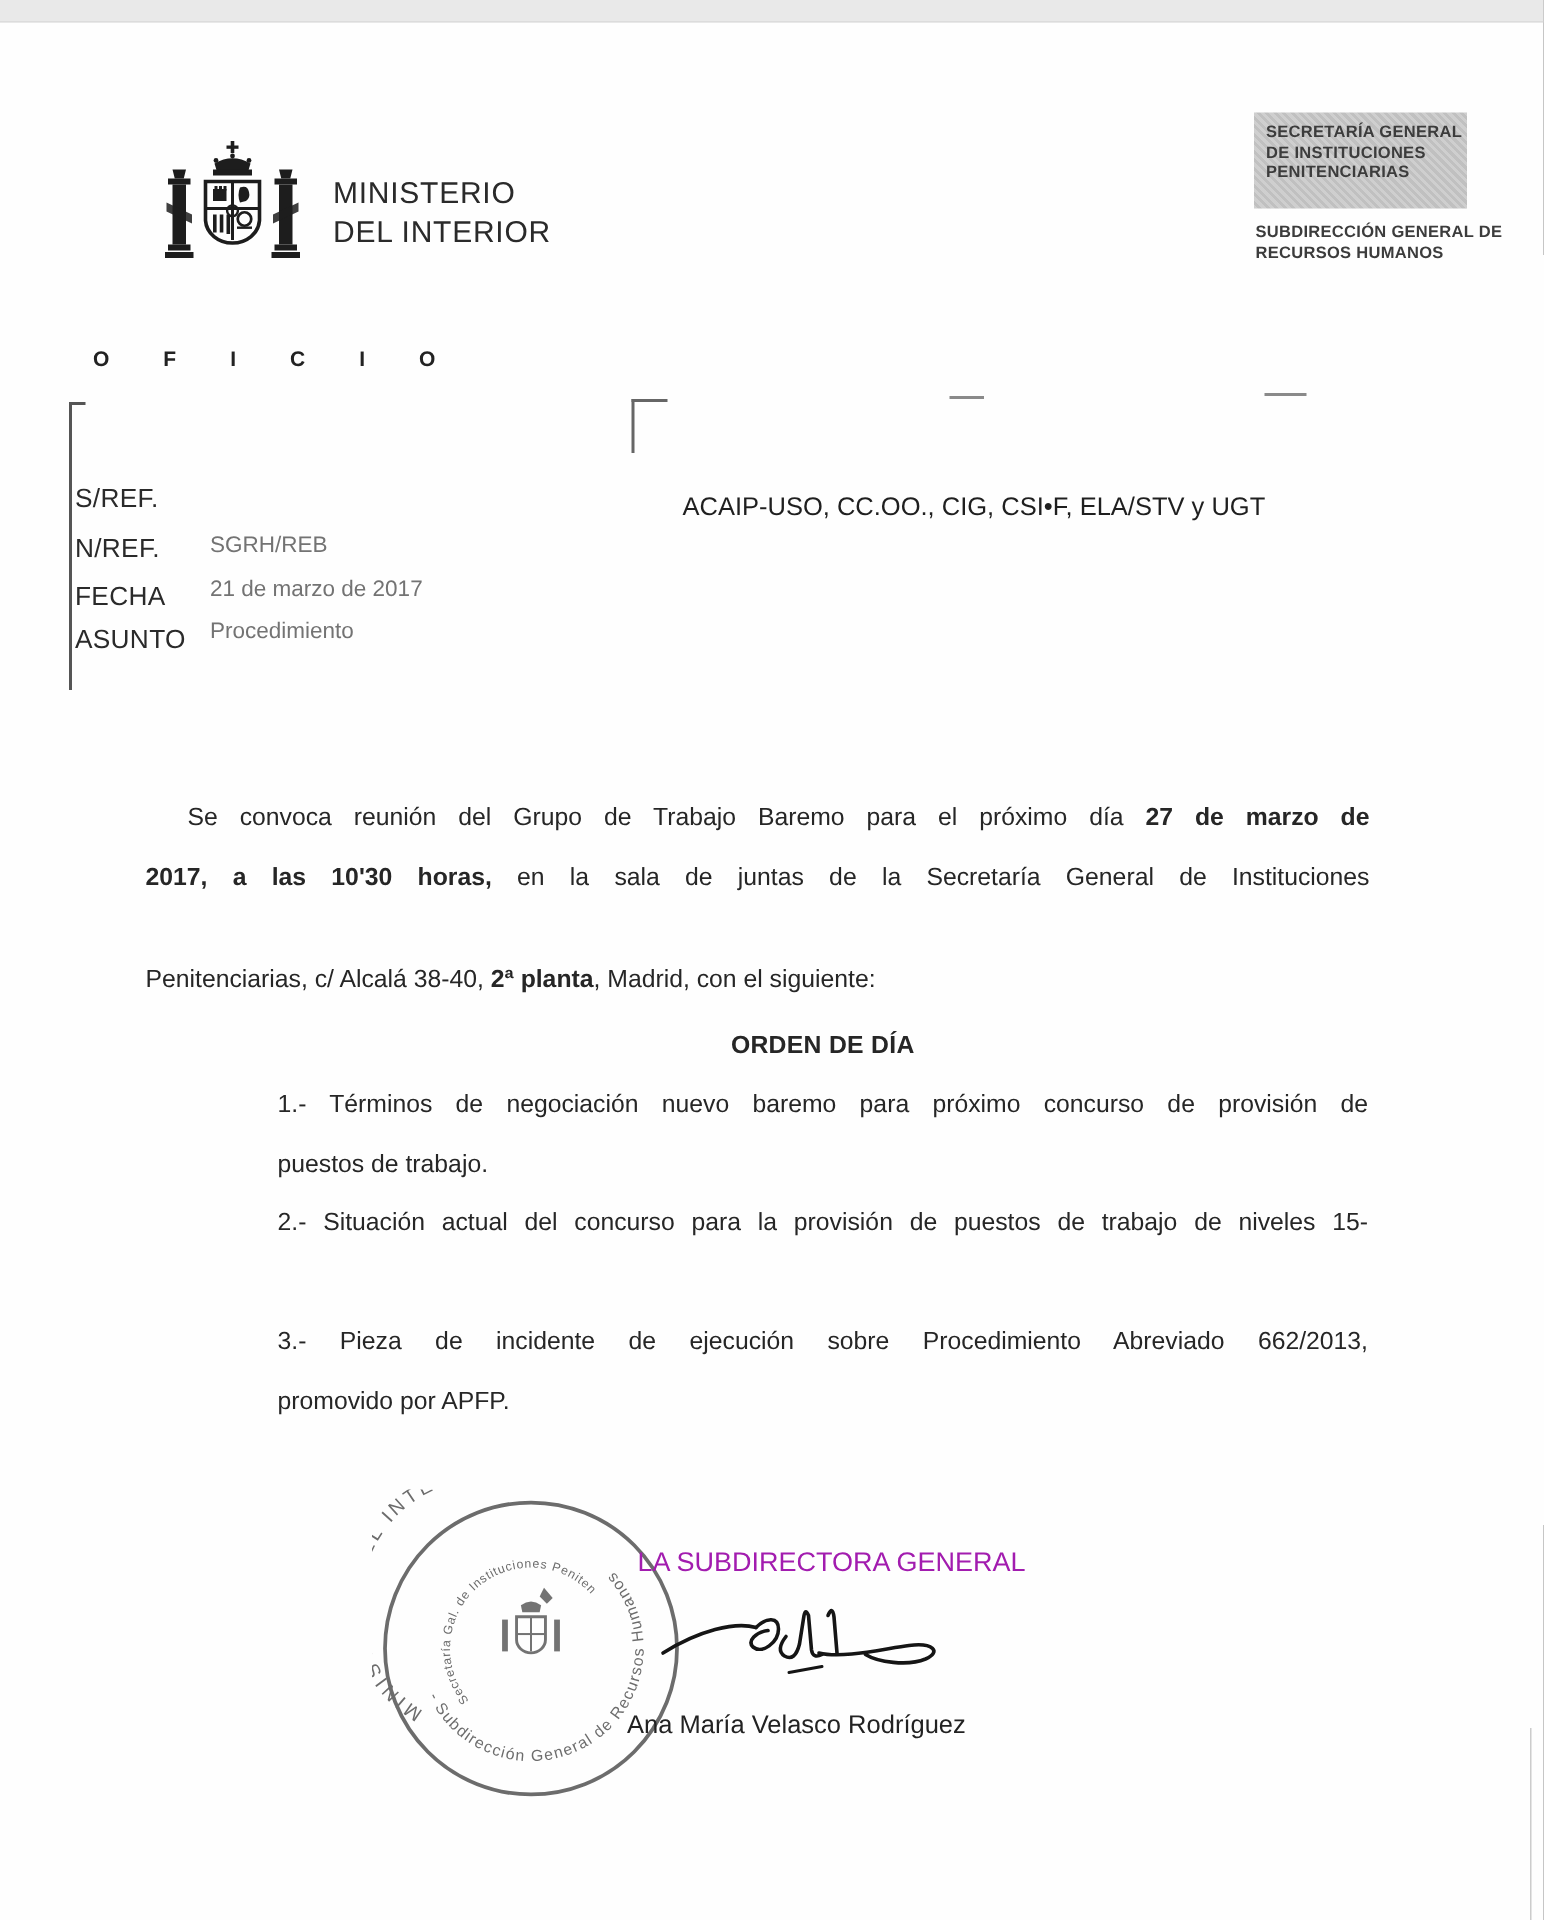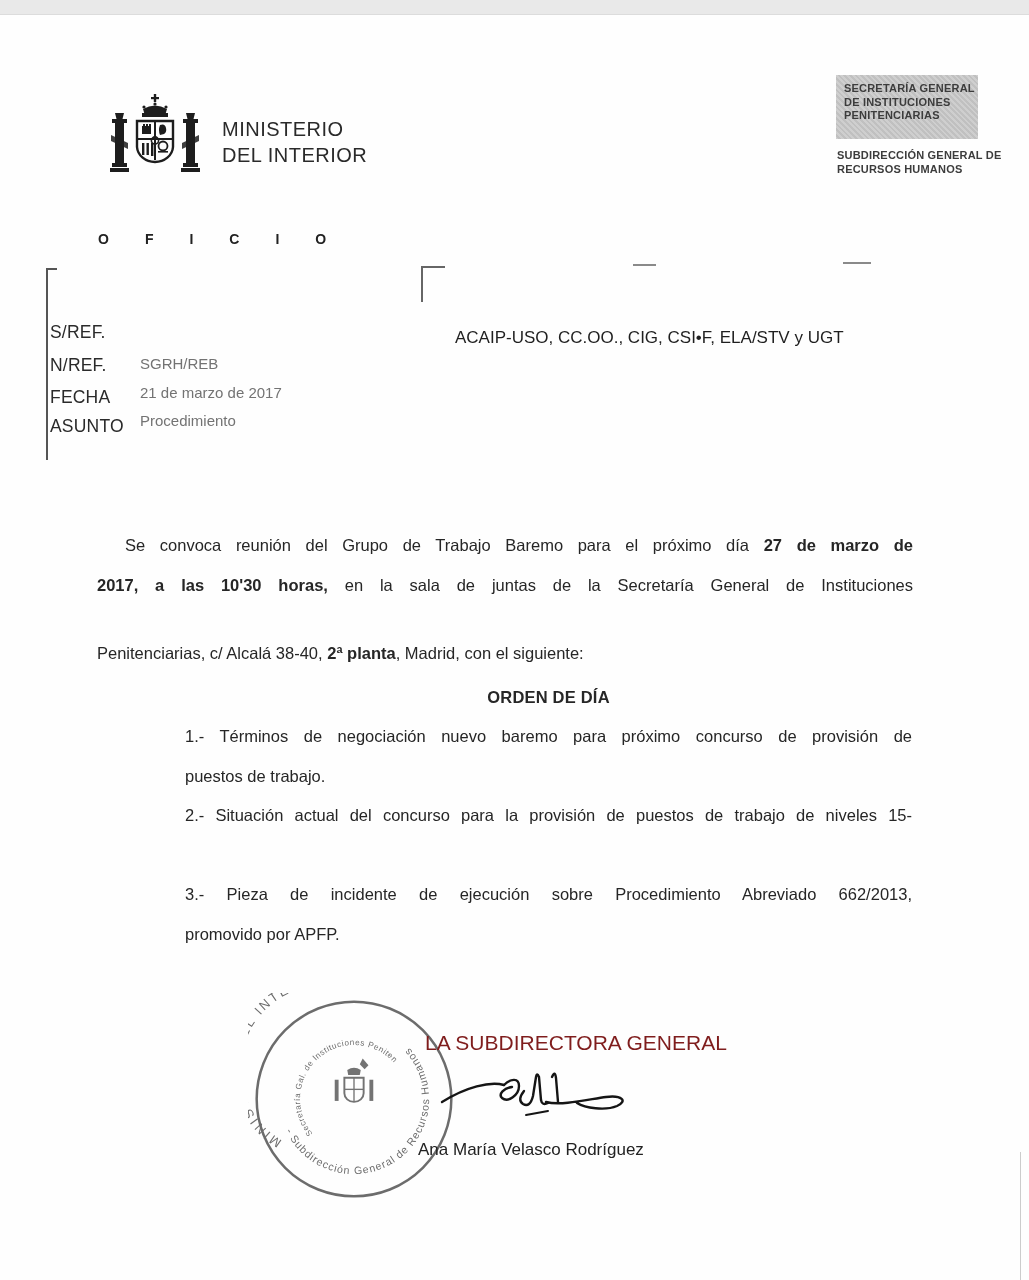--- a/index.html
+++ b/index.html
@@ -13,21 +13,21 @@
 
   
   .ministry-name{left:222px;top:116px;font-size:20px;line-height:26px;letter-spacing:.5px;color:#2a2a2a;}
   .org-box{left:836px;top:75px;width:142px;height:64px;background:#c8c8c8;
     background-image:repeating-linear-gradient(45deg, rgba(255,255,255,.12) 0 2px, rgba(0,0,0,.04) 2px 4px);
     padding:7px 0 0 8px;box-sizing:border-box;}
   .org-box .t, .subdir .t{font-size:11px;font-weight:bold;line-height:13.5px;color:#3c3c3c;letter-spacing:.2px;white-space:nowrap;}
   .subdir{left:837px;top:149px;width:220px;}
 
   
-  .oficio{left:62px;top:231px;font-size:14px;font-weight:bold;letter-spacing:36px;color:#222;margin-left:36px;}
+  .oficio{left:62px;top:231px;font-size:14px;font-weight:bold;letter-spacing:36px;color:#222;}
 
   
   .mark{background:#666;}
   .corner-h{left:421px;top:266px;width:24px;height:2px;}
   .corner-v{left:421px;top:266px;width:2px;height:36px;}
   .dash1{left:633px;top:264px;width:23px;height:2px;background:#8a8a8a;}
   .dash2{left:843px;top:262px;width:28px;height:2px;background:#8a8a8a;}
   .lbr-v{left:46px;top:268px;width:2px;height:192px;background:#555;}
   .lbr-t{left:46px;top:268px;width:11px;height:2px;background:#555;}
   .redge{left:1020px;top:1152px;width:1px;height:128px;background:#aaa;opacity:.6;}
@@ -45,21 +45,21 @@
   .bline .b{font-weight:bold;}
   .indent{padding-left:28px;box-sizing:border-box;}
 
   .orden{left:185px;top:688px;width:727px;text-align:center;font-size:16.5px;font-weight:600;letter-spacing:.2px;}
 
   .aline{left:185px;width:727px;font-size:16.5px;color:#262626;text-align:justify;
     text-align-last:justify;-moz-text-align-last:justify;white-space:nowrap;}
   .aline.last{text-align-last:left;white-space:normal;}
 
   
-  .sig-title{left:425px;top:1031px;font-size:21px;color:#7f1d1d;}
+  .sig-title{left:425px;top:1031px;font-size:18px;color:#a21caf;}
   .sig-name{left:418px;top:1140px;font-size:17px;color:#222;}
   .stamp-wrap{left:248px;top:993px;width:212px;height:212px;opacity:.82;}
   .stamp-wrap svg text{fill:#4d4d4d;}
   .sigsvg{left:438px;top:1060px;width:195px;height:72px;}
 </style>
 </head>
 <body>
 
 <div class="page">
   <div class="top-scanbar abs" style="left:0;top:0;"></div>

